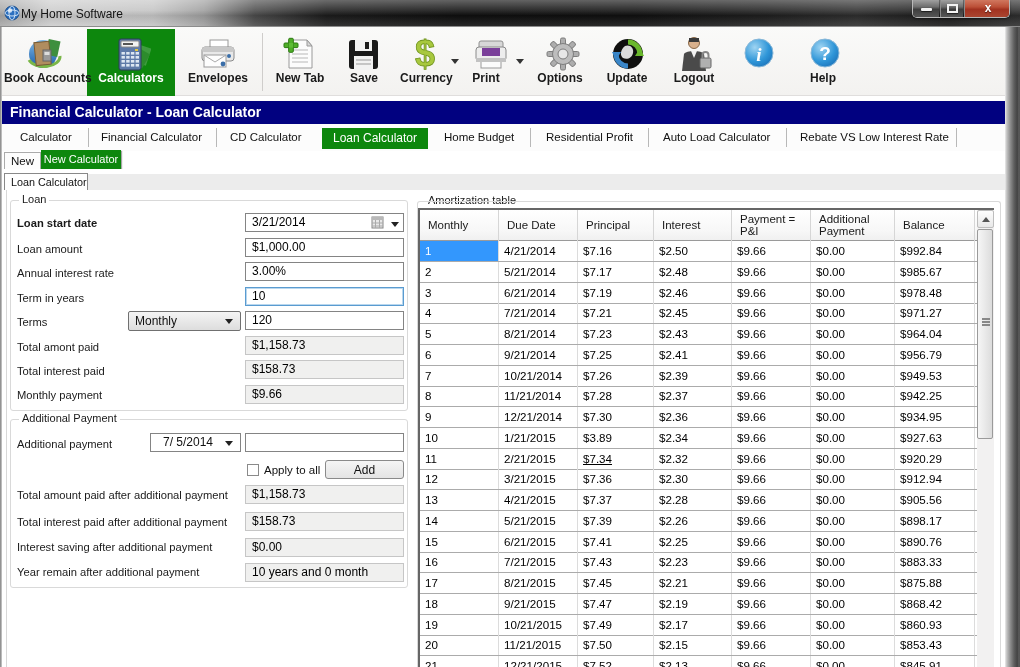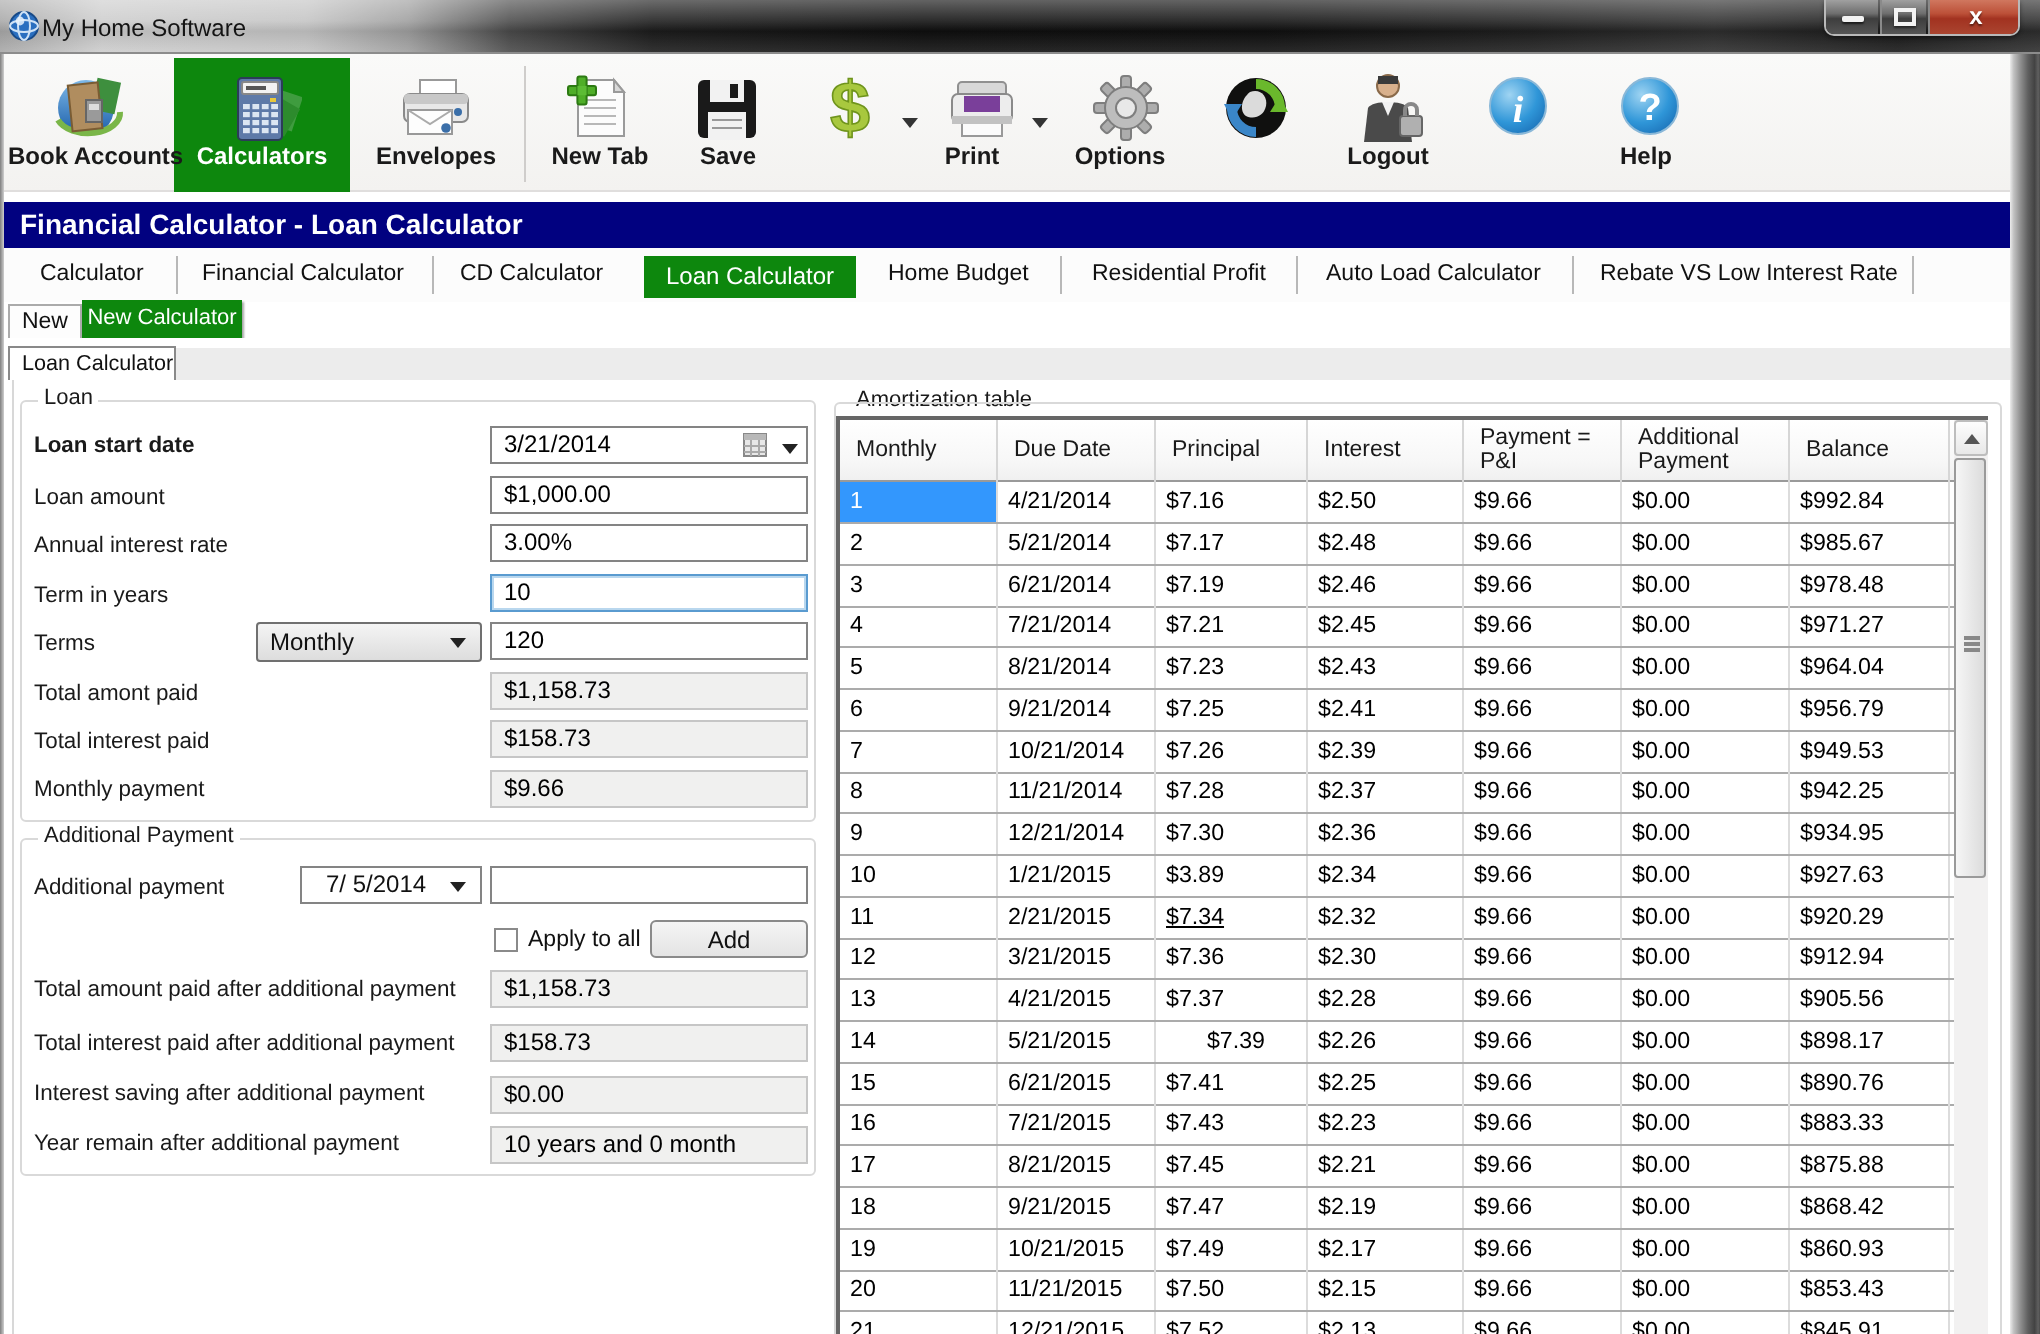--- a/index.html
+++ b/index.html
@@ -102,27 +102,33 @@
   <div class="tbtn" style="left:186px;width:60px;">
       <div class="tlabel">Envelopes</div>
     </div>
   <div class="tsep" style="left:260px;"></div>
   <div class="tbtn" style="left:272px;width:52px;">
       <div class="tlabel">New Tab</div>
     </div>
   <div class="tbtn" style="left:344px;width:36px;">
       <div class="tlabel">Save</div>
     </div>
+  <div class="tbtn" style="left:398px;width:52px;">
+      <div class="tlabel">Currency</div>
+    </div>
   <div class="darr" style="left:449px;top:32px;"></div>
   <div class="tbtn" style="left:466px;width:36px;">
       <div class="tlabel">Print</div>
     </div>
   <div class="darr" style="left:514px;top:32px;"></div>
   <div class="tbtn" style="left:533px;width:50px;">
       <div class="tlabel">Options</div>
+    </div>
+  <div class="tbtn" style="left:600px;width:50px;">
+      <div class="tlabel">Update</div>
     </div>
   <div class="tbtn" style="left:668px;width:48px;">
       <div class="tlabel">Logout</div>
     </div>
   <div class="tbtn" style="left:799px;width:44px;">
       <div class="tlabel">Help</div>
     </div>
 
   <svg class="abs" style="left:25px;top:11px;" width="36" height="33" viewBox="0 0 36 33">
     <defs>
@@ -471,21 +477,21 @@
 <div class="tcell" style="left:79px;width:79px;">4/21/2015</div>
 <div class="tcell" style="left:158px;width:76px;">$7.37</div>
 <div class="tcell" style="left:234px;width:78px;">$2.28</div>
 <div class="tcell" style="left:312px;width:79px;">$9.66</div>
 <div class="tcell" style="left:391px;width:84px;">$0.00</div>
 <div class="tcell" style="left:475px;width:80px;">$905.56</div>
 </div>
 <div class="trow" style="top:300.75px;">
 <div class="tcell" style="left:0px;width:79px;">14</div>
 <div class="tcell" style="left:79px;width:79px;">5/21/2015</div>
-<div class="tcell" style="left:158px;width:76px;text-align:center;">$7.39</div>
+<div class="tcell" style="left:158px;width:76px;">$7.39</div>
 <div class="tcell" style="left:234px;width:78px;">$2.26</div>
 <div class="tcell" style="left:312px;width:79px;">$9.66</div>
 <div class="tcell" style="left:391px;width:84px;">$0.00</div>
 <div class="tcell" style="left:475px;width:80px;">$898.17</div>
 </div>
 <div class="trow" style="top:321.50px;">
 <div class="tcell" style="left:0px;width:79px;">15</div>
 <div class="tcell" style="left:79px;width:79px;">6/21/2015</div>
 <div class="tcell" style="left:158px;width:76px;">$7.41</div>
 <div class="tcell" style="left:234px;width:78px;">$2.25</div>

